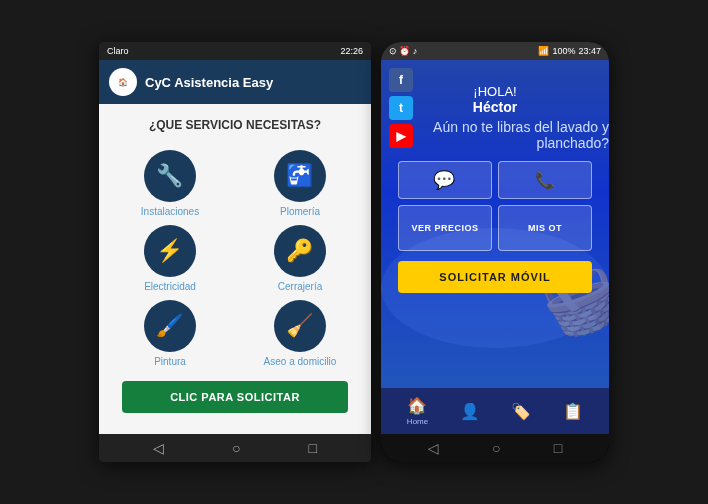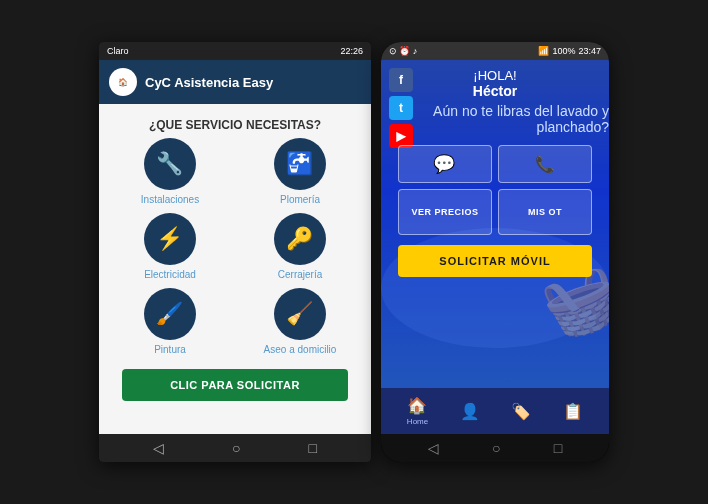--- a/index.html
+++ b/index.html
@@ -77,21 +77,21 @@
       display: flex;
       flex-direction: column;
       align-items: center;
       padding: 14px 10px 10px;
     }
 
     .phone1-question {
       color: #333;
       font-size: 12px;
       font-weight: bold;
-      margin-bottom: 6px;
+      margin-bottom: 18px;
       text-align: center;
     }
 
     .services-grid {
       display: grid;
       grid-template-columns: 1fr 1fr;
       gap: 8px;
       width: 100%;
       margin-bottom: 14px;
     }
@@ -233,21 +233,21 @@
 
     .brand-sub {
       font-size: 7px;
       color: #aaccff;
       letter-spacing: 1px;
     }
 
     .hola-text {
       color: #fff;
       font-size: 13px;
-      margin-top: 8px;
+      margin-top: 24px;
       z-index: 1;
       text-align: right;
     }
 
     .user-name {
       color: #fff;
       font-size: 14px;
       font-weight: bold;
       z-index: 1;
     }

